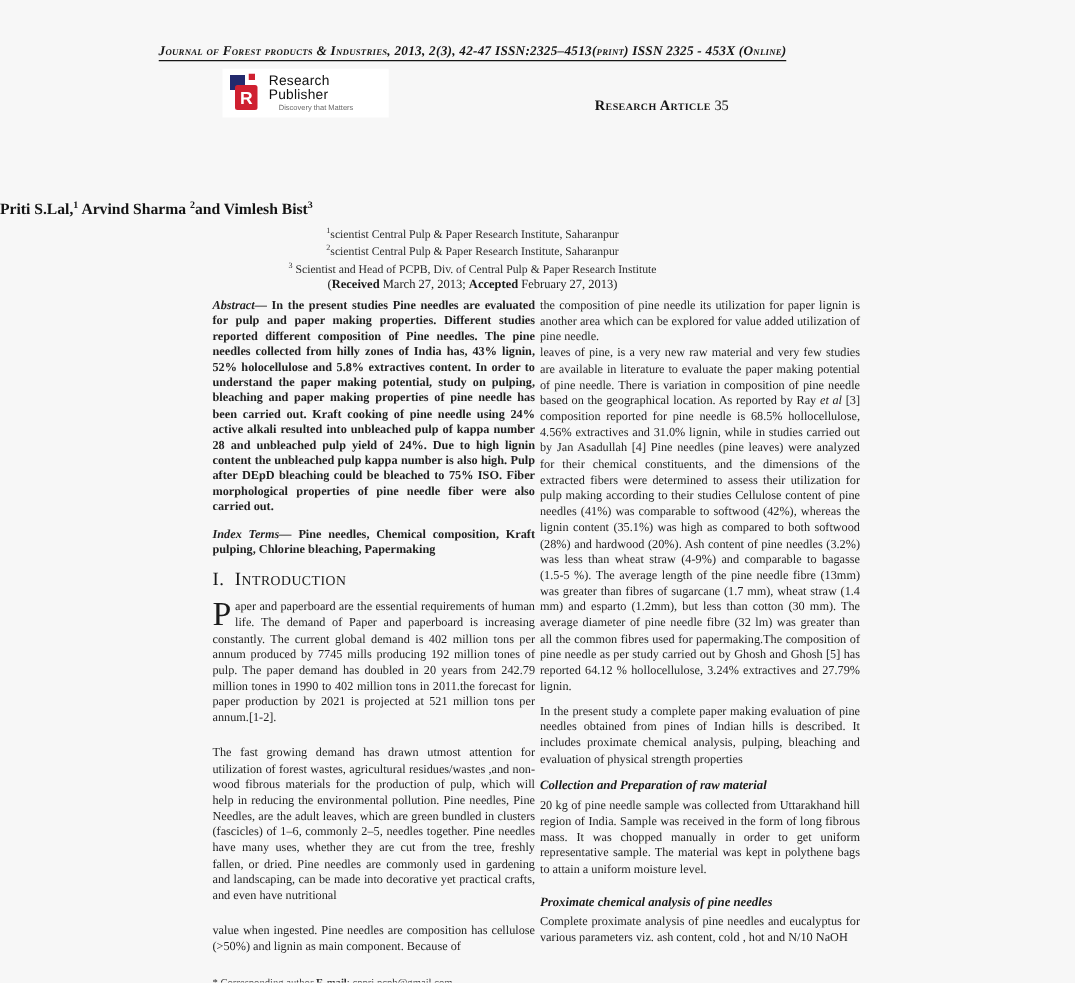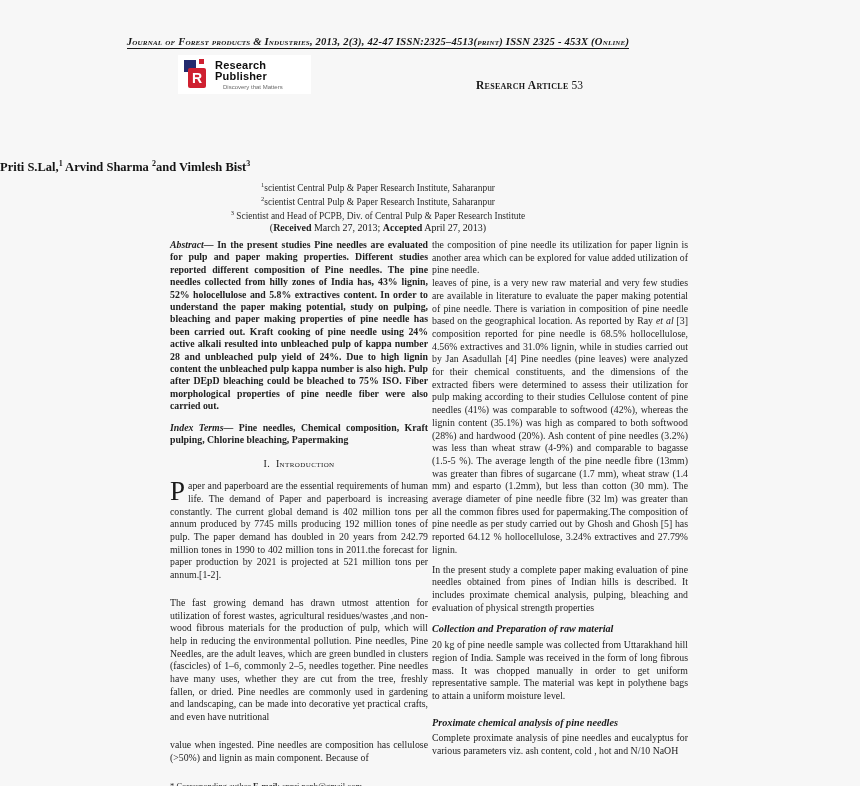--- a/index.html
+++ b/index.html
@@ -28,21 +28,21 @@
   }
   .logo-mark{position:relative;width:27px;height:31px;flex:0 0 auto;}
   .logo-navy{position:absolute;left:1px;top:1px;width:12px;height:12px;background:#232a6d;}
   .logo-dot{position:absolute;left:16px;top:0;width:5px;height:5px;background:#cf2030;}
   .logo-red{
     position:absolute;left:5px;top:9px;width:18px;height:20px;background:#cf2030;
     color:#fff;font-family:"Liberation Sans",sans-serif;font-weight:bold;font-size:14px;
     display:flex;align-items:center;justify-content:center;border-radius:2px;
   }
   .logo-text{line-height:1;}
-  .logo-name{font-family:"Liberation Sans",sans-serif;font-weight:bold;font-size:11px;color:#0e0e0e;letter-spacing:0.2px;}
+  .logo-name{font-family:"Liberation Sans",sans-serif;font-weight:normal;font-size:11px;color:#0e0e0e;letter-spacing:0.2px;}
   .logo-tag{font-family:"Liberation Sans",sans-serif;font-size:6px;color:#6a6a6a;margin-top:2px;margin-left:8px;}
 
   
   .research-article{
     position:absolute;top:79px;right:173px;font-size:11.5px;color:#161616;
   }
   .research-article .sc{font-variant:small-caps;font-weight:bold;letter-spacing:0.3px;text-align:center;}
 
   
   .title{
@@ -66,22 +66,22 @@
   
   .col{position:absolute;top:239px;font-size:9.8px;line-height:12.7px;text-align:justify;color:#222;}
   .col-left{left:170px;width:258px;}
   .col-right{left:432px;width:256px;}
   .col p{margin:0;}
   .abstract{font-weight:bold;line-height:12.4px;}
   .abstract .lead{font-style:italic;}
   .index-terms{font-weight:bold;margin-top:9px !important;line-height:12.4px;}
   .index-terms .lead{font-style:italic;}
   .sec-head{
-    text-align:center;margin:11px 0 10px 0 !important;
-    font-size:10px;letter-spacing:0.4px;color:#191919;
+    text-align:left;margin:11px 0 10px 0 !important;
+    font-size:15px;letter-spacing:0.4px;color:#191919;
   }
   .sec-head .sc{font-variant:small-caps;}
   .sec-head-2{
     text-align:center;margin:15px 0 12px 0 !important;
     font-size:10.2px;font-weight:bold;letter-spacing:0.3px;color:#161616;
   }
   .dropcap{
     float:left;font-size:27px;line-height:22px;padding-right:3px;color:#1a1a1a;
   }
   .gap-lg{margin-top:15px !important;}
@@ -111,34 +111,34 @@
       <div class="logo-red">R</div>
     </div>
     <div class="logo-text">
       <div class="logo-name">Research Publisher</div>
       <div class="logo-tag">Discovery that Matters</div>
     </div>
   </div>
 
   <div class="research-article">
     <span class="sc">Research Article</span>
-    <span>53</span>
+    <span>35</span>
   </div>
 
 
   <div class="authors">
     <span>Priti S.Lal,</span><sup>1</sup><span> Arvind Sharma </span><sup>2</sup><span>and Vimlesh Bist</span><sup>3</sup>
   </div>
 
   <div class="affils">
     <div><sup>1</sup><span>scientist Central Pulp &amp; Paper Research Institute, Saharanpur</span></div>
     <div><sup>2</sup><span>scientist Central Pulp &amp; Paper Research Institute, Saharanpur</span></div>
     <div><sup>3</sup><span> Scientist and Head of PCPB, Div. of Central Pulp &amp; Paper Research Institute</span></div>
     <div class="received">
-      <span>(</span><b>Received</b><span> March 27, 2013; </span><b>Accepted</b><span> April 27, 2013)</span>
+      <span>(</span><b>Received</b><span> March 27, 2013; </span><b>Accepted</b><span> February 27, 2013)</span>
     </div>
   </div>
 
   <div class="col col-left">
     <p class="abstract"><span class="lead">Abstract—</span><span> In the present studies Pine needles are evaluated for pulp and paper making properties. Different studies reported different composition of Pine needles. The pine needles collected from hilly zones of India has, 43% lignin, 52% holocellulose and 5.8% extractives content.  In order to understand the paper making potential, study on pulping, bleaching and paper making properties of pine needle has been carried out. Kraft cooking of pine needle using 24% active alkali resulted into unbleached pulp of kappa number 28 and unbleached pulp yield of 24%. Due to high lignin content the unbleached pulp kappa number is also high. Pulp after DEpD bleaching could be bleached to 75% ISO. Fiber morphological properties of pine needle fiber were also carried out.</span></p>
 
     <p class="index-terms"><span class="lead">Index Terms—</span><span> Pine needles, Chemical composition, Kraft pulping, Chlorine bleaching, Papermaking</span></p>
 
     <p class="sec-head"><span>I.</span>&nbsp;&nbsp;<span class="sc">Introduction</span></p>
 

